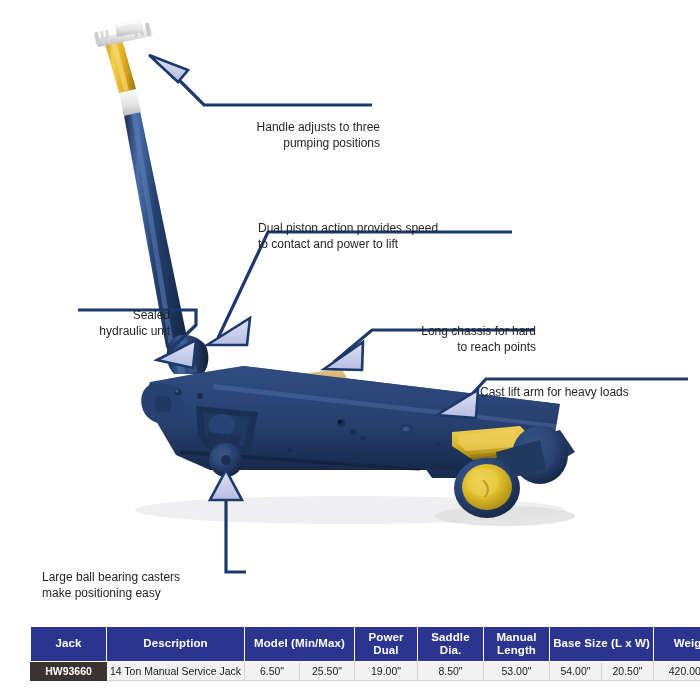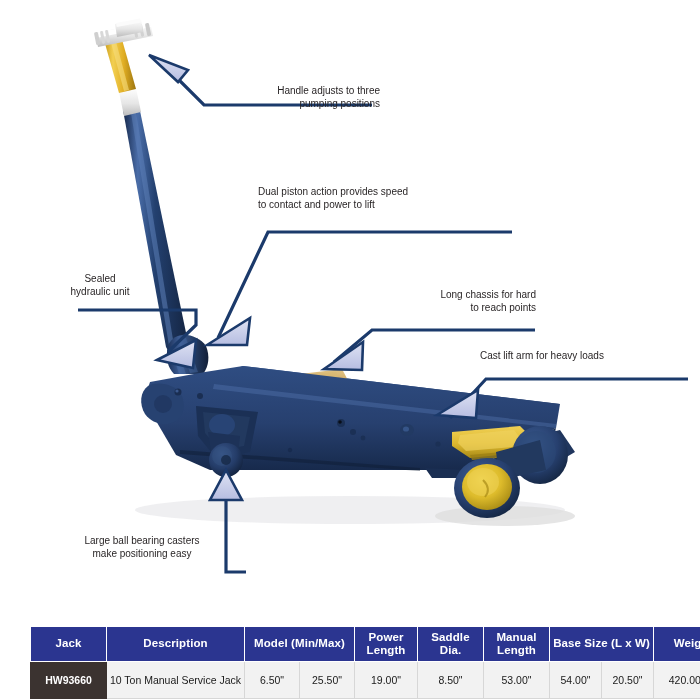--- a/index.html
+++ b/index.html
@@ -14,31 +14,32 @@
   #page { position:relative; width:700px; height:700px; }
 
   
   .stage { position:absolute; left:0; top:0; width:700px; height:610px; }
   .stage svg { position:absolute; left:0; top:0; }
 
   
   .callout {
     position:absolute;
     font-family:"Liberation Sans", sans-serif;
-    font-size:10px;
+    font-size:12px;
     color:#231f20;
     line-height:1.32;
     white-space:pre-line;
+    margin-top:36px;
   }
   .c-handle    { left:205px; top:84px;  width:175px; text-align:right; }
   .c-piston    { left:258px; top:185px; width:255px; text-align:left; }
-  .c-sealed    { left:30px;  top:272px; width:140px; text-align:center; }
+  .c-sealed    { left:30px;  top:272px; width:140px; text-align:right; }
   .c-chassis   { left:368px; top:288px; width:168px; text-align:right; }
   .c-arm       { left:480px; top:349px; width:205px; text-align:left; }
-  .c-casters   { left:42px;  top:534px; width:200px; text-align:center; }
+  .c-casters   { left:42px;  top:534px; width:200px; text-align:left; }
 
   
   .spec-wrap { position:absolute; left:30px; top:626px; width:641px; }
   table.spec {
     border-collapse:collapse;
     width:641px;
     font-family:"Liberation Sans", sans-serif;
     table-layout:fixed;
   }
   table.spec th {
@@ -50,21 +51,21 @@
     padding:4px 2px;
     text-align:center;
     border:1px solid #ffffff;
     letter-spacing:0.1px;
   }
   table.spec td {
     background:#f2f2f2;
     color:#1a1a1a;
     font-size:10.5px;
     text-align:center;
-    padding:12px 2px;
+    padding:3px 2px;
     border:1px solid #d7d7d7;
     white-space:nowrap;
   }
   table.spec td.model-cell {
     background:#3b3330;
     color:#ffffff;
     font-weight:bold;
     font-size:10.5px;
     border:1px solid #3b3330;
   }
@@ -305,34 +306,34 @@
 
   <div class="spec-wrap">
     <table class="spec">
       <thead>
         <tr>
           <th style="width:76px">Jack</th>
           <th style="width:138px">Description</th>
           <th colspan="2" style="width:110px">Model
 (Min/Max)</th>
           <th style="width:63px">Power
-Length</th>
+Dual</th>
           <th style="width:66px">Saddle
 Dia.</th>
           <th style="width:66px">Manual
 Length</th>
           <th colspan="2" style="width:104px">Base Size
 (L x W)</th>
           <th style="width:79px">Weight</th>
         </tr>
       </thead>
       <tbody>
         <tr>
           <td class="model-cell">HW93660</td>
-          <td class="desc-cell">10 Ton Manual Service Jack</td>
+          <td class="desc-cell">14 Ton Manual Service Jack</td>
           <td>6.50"</td>
           <td>25.50"</td>
           <td>19.00"</td>
           <td>8.50"</td>
           <td>53.00"</td>
           <td>54.00"</td>
           <td>20.50"</td>
           <td>420.00 lbs</td>
         </tr>
       </tbody>

